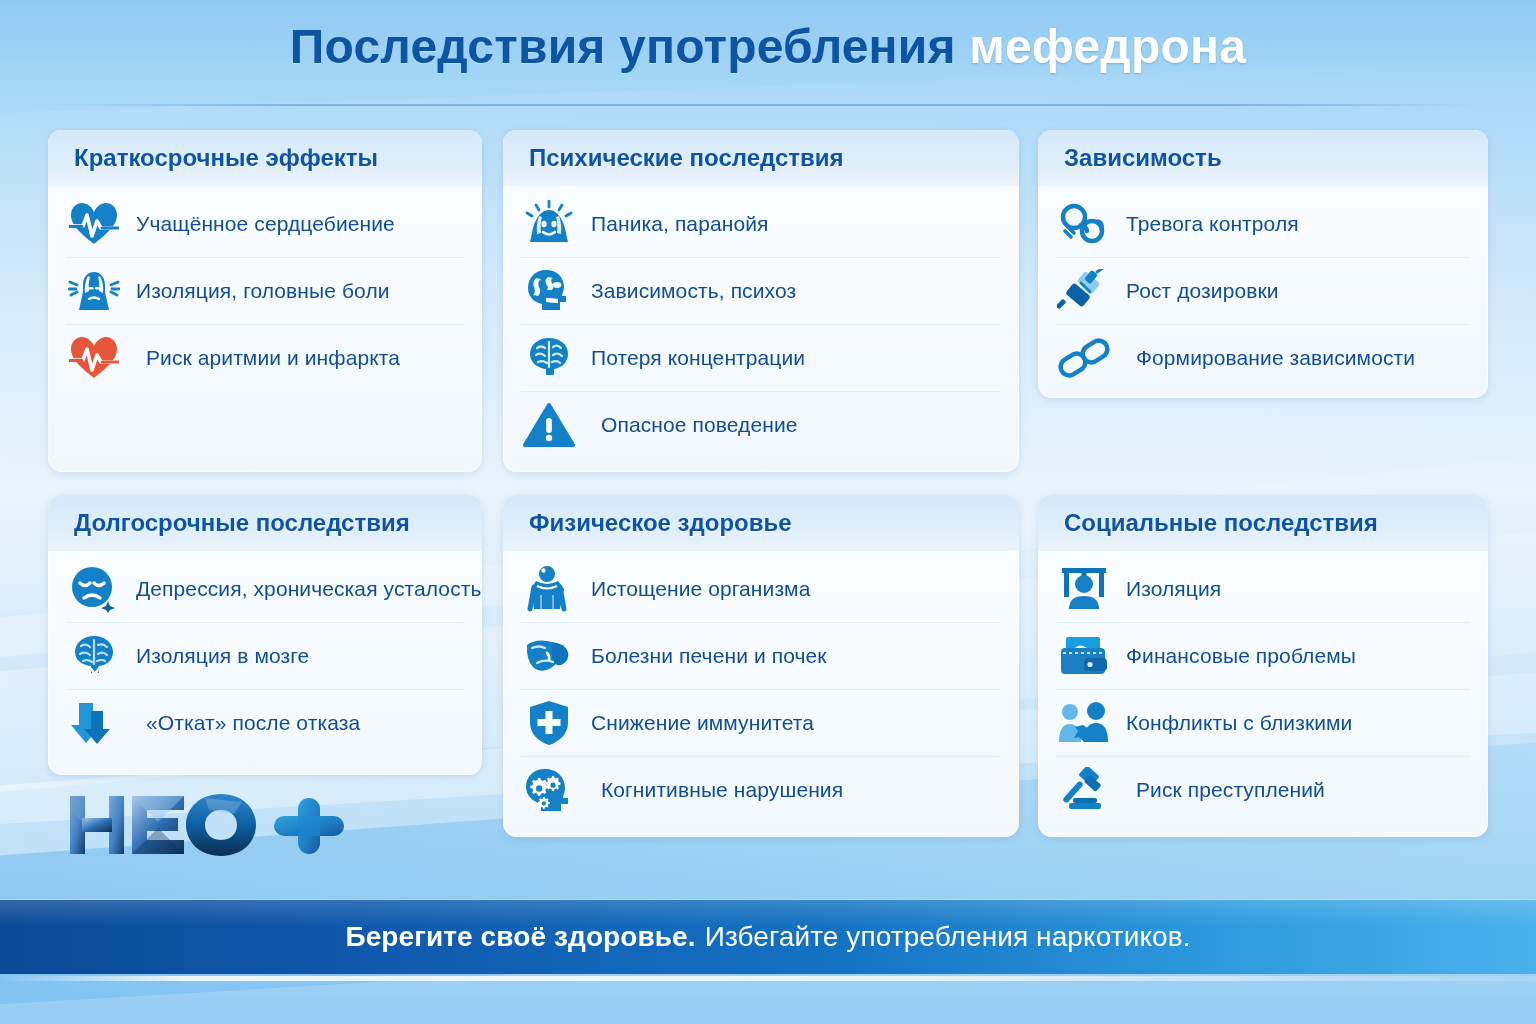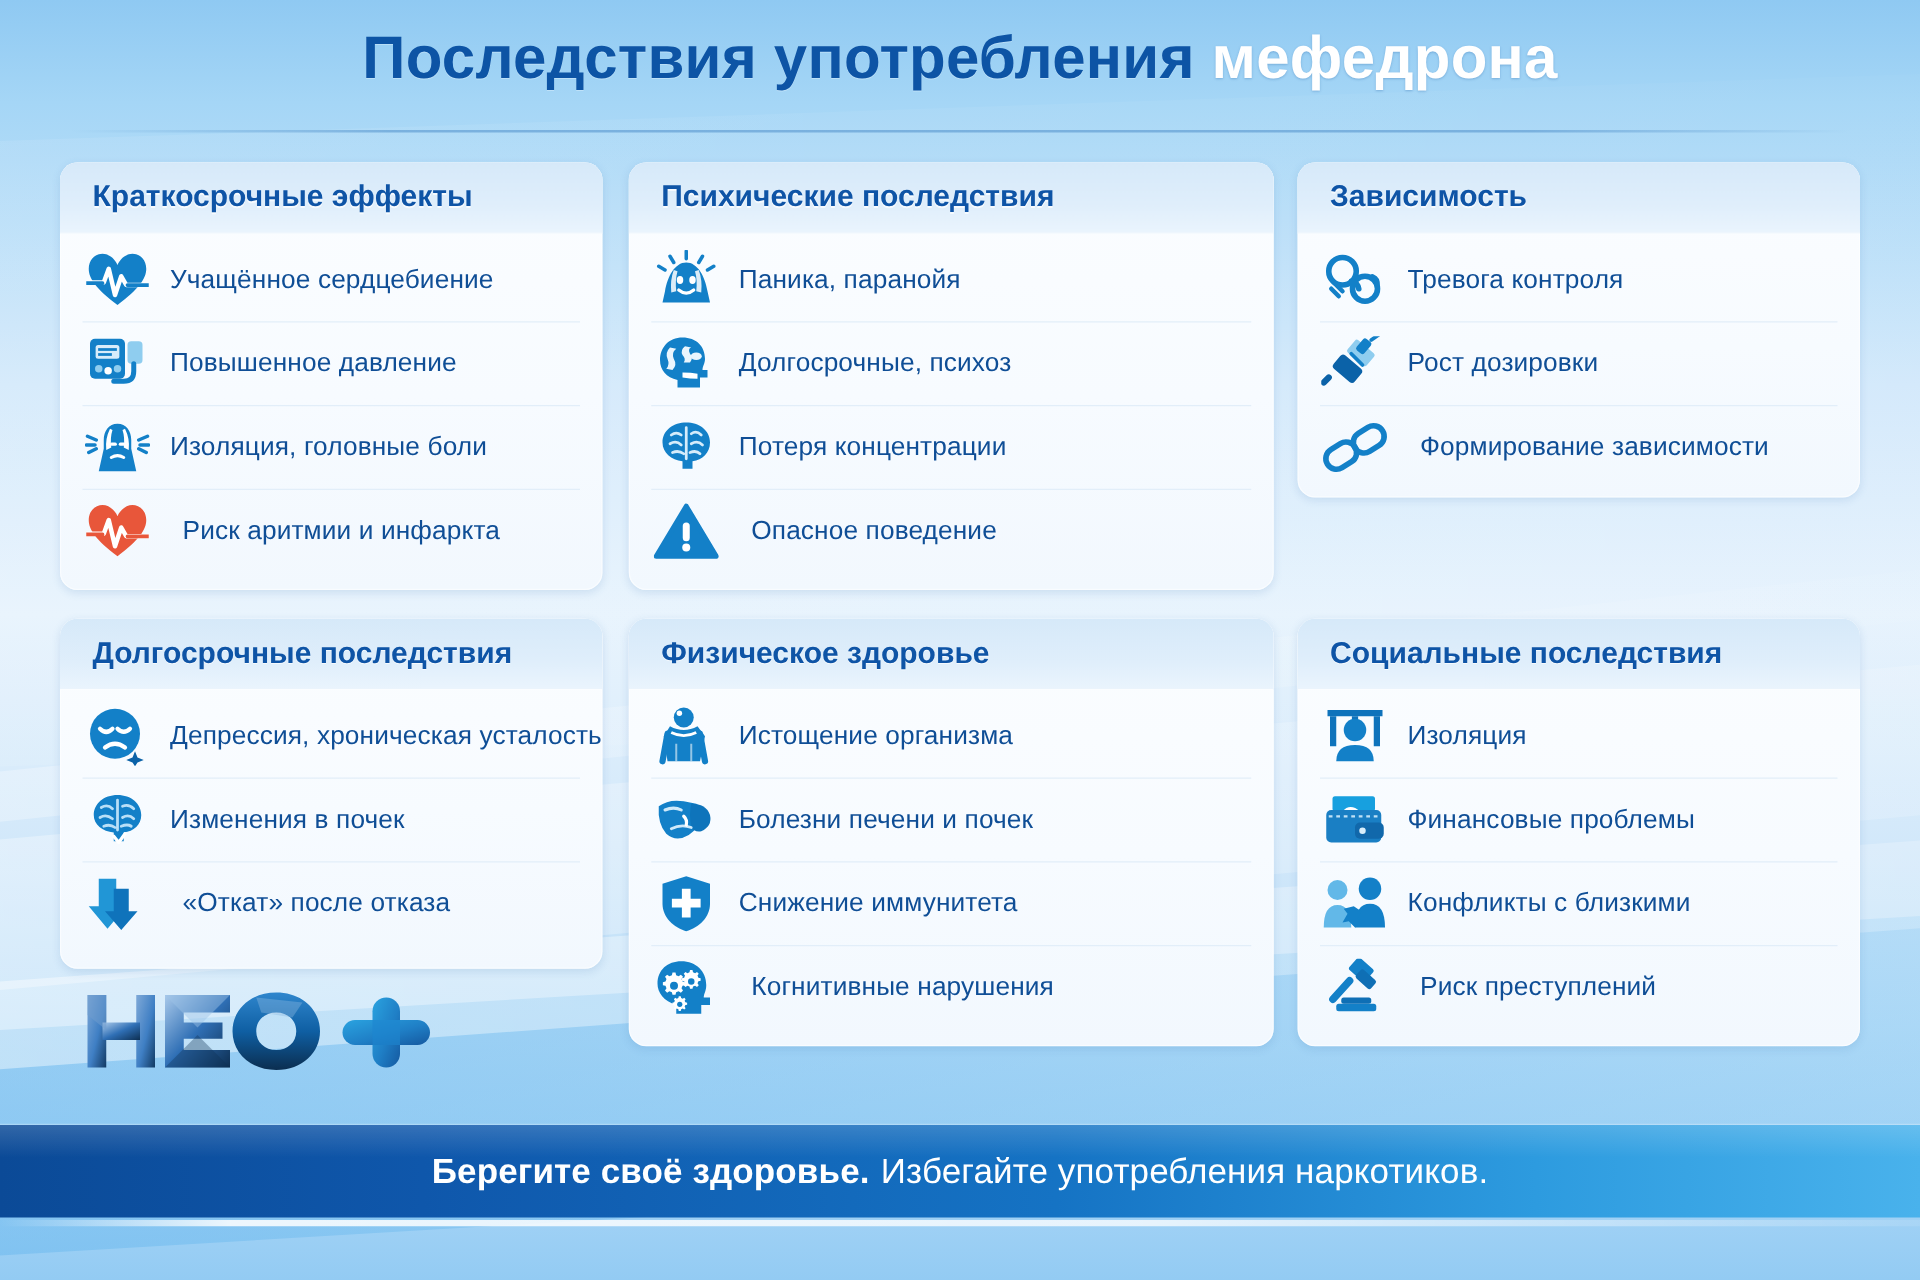--- a/index.html
+++ b/index.html
@@ -138,36 +138,20 @@
         <span class="ico">
           <svg width="50" height="46" viewBox="0 0 50 46">
             <path d="M25 43 C8 30 2 22 2 14 C2 6 8 2 13 2 C18 2 23 6 25 11 C27 6 32 2 37 2 C42 2 48 6 48 14 C48 22 42 30 25 43 Z" fill="#1380c8"></path>
             <path d="M0 25 L14 25 L18 14 L23 35 L28 20 L32 27 L50 27" fill="none" stroke="#ffffff" stroke-width="3.6" stroke-linejoin="round" stroke-linecap="round"></path>
             <path d="M0 25.5 L13 25.5 M33 27 L50 27" stroke="#1380c8" stroke-width="3" stroke-linecap="round"></path>
           </svg>
         </span>
         <span class="lbl">Учащённое сердцебиение</span>
       </div>
 
-      <div class="row">
-        <span class="ico">
-          <svg width="50" height="48" viewBox="0 0 50 48">
-            <rect x="3" y="4" width="28" height="32" rx="4" fill="#1380c8"></rect>
-            <rect x="7.5" y="9" width="19" height="11" rx="2" fill="#d8ecfa"></rect>
-            <rect x="9.5" y="11.5" width="15" height="2.2" fill="#1380c8"></rect>
-            <rect x="9.5" y="15.5" width="11" height="2.2" fill="#1380c8"></rect>
-            <circle cx="10" cy="28" r="3" fill="#8fcdef"></circle>
-            <circle cx="17.5" cy="29.5" r="3" fill="#ffffff"></circle>
-            <circle cx="25" cy="28" r="3" fill="#8fcdef"></circle>
-            <rect x="33" y="6" width="12" height="18" rx="3" fill="#8fcdef"></rect>
-            <path d="M38 24 L38 30 Q38 38 30 38 L22 38" fill="none" stroke="#1380c8" stroke-width="4" stroke-linecap="round"></path>
-          </svg>
-        </span>
-        <span class="lbl">Повышенное давление</span>
-      </div>
 
       <div class="row">
         <span class="ico">
           <svg width="52" height="46" viewBox="0 0 52 46">
             <path d="M26 4 C33 4 37 10 37 17 L37 24 L41 42 L11 42 L15 24 L15 17 C15 10 19 4 26 4 Z" fill="#1380c8"></path>
             <path d="M20 8 Q16 16 17 25 L21 23 Q20 15 22 9 Z" fill="#ffffff"></path>
             <path d="M32 8 Q36 16 35 25 L31 23 Q32 15 30 9 Z" fill="#ffffff"></path>
             <rect x="20" y="19" width="5.5" height="2.6" rx="1.3" fill="#ffffff"></rect>
             <rect x="27" y="19" width="5.5" height="2.6" rx="1.3" fill="#ffffff"></rect>
             <path d="M21 31 Q26 28 31 31" stroke="#ffffff" stroke-width="2.4" fill="none" stroke-linecap="round"></path>
@@ -216,21 +200,21 @@
       <div class="row">
         <span class="ico">
           <svg width="50" height="46" viewBox="0 0 50 46">
             <path d="M22 2 C33 2 40 9 40 19 C40 23 38 25 38 28 L42 28 L42 34 L36 34 L36 42 L18 42 L18 36 C9 34 4 28 4 20 C4 10 11 2 22 2 Z" fill="#1380c8"></path>
             <path d="M12 10 Q8 14 10 19 Q12 24 9 27 L14 28 Q18 24 15 19 Q13 14 17 11 Z" fill="#eaf5fd"></path>
             <path d="M24 9 Q20 12 22 16 Q25 19 23 22 L28 22 Q31 18 28 15 Q26 11 29 10 Z" fill="#eaf5fd"></path>
             <ellipse cx="33" cy="17" rx="4.4" ry="3" fill="#eaf5fd"></ellipse>
             <path d="M22 30 Q29 30 34 31 L34 35 Q28 35 22 34 Z" fill="#ffffff"></path>
           </svg>
         </span>
-        <span class="lbl">Долгосрочные, психоз</span>
+        <span class="lbl">Зависимость, психоз</span>
       </div>
 
       <div class="row">
         <span class="ico">
           <svg width="50" height="46" viewBox="0 0 50 46">
             <path d="M25 3 C35 3 44 9 44 19 C44 27 38 33 30 34 L30 40 L22 40 L22 34 C13 33 6 27 6 19 C6 9 15 3 25 3 Z" fill="#1380c8"></path>
             <path d="M13 13 Q17 10 21 13 M12 20 Q17 17 21 21 M14 27 Q19 25 23 28 M29 12 Q33 9 37 13 M29 20 Q34 17 38 21 M28 27 Q33 25 36 28 M25 7 L25 32" stroke="#d5ecfb" stroke-width="2.2" fill="none" stroke-linecap="round"></path>
           </svg>
         </span>
         <span class="lbl">Потеря концентрации</span>
@@ -316,21 +300,21 @@
       </div>
 
       <div class="row">
         <span class="ico">
           <svg width="50" height="46" viewBox="0 0 50 46">
             <path d="M25 3 C36 3 44 10 44 19 C44 27 38 32 30 33 L30 40 L22 40 L22 33 C13 32 6 27 6 19 C6 10 14 3 25 3 Z" fill="#1380c8"></path>
             <path d="M12 13 Q17 10 21 14 M11 21 Q16 18 21 22 M14 28 Q19 26 23 29 M29 12 Q34 10 38 14 M29 21 Q34 18 38 22 M28 28 Q33 26 36 28 M25 7 L25 31" stroke="#b9dff7" stroke-width="2.2" fill="none" stroke-linecap="round"></path>
             <path d="M22 36 L26 41 L31 34" stroke="#ffffff" stroke-width="2.6" fill="none" stroke-linecap="round" stroke-linejoin="round"></path>
           </svg>
         </span>
-        <span class="lbl">Изменения в почек</span>
+        <span class="lbl">Изоляция в мозге</span>
       </div>
 
       <div class="row">
         <span class="ico">
           <svg width="50" height="48" viewBox="0 0 50 48">
             <path d="M6 4 L20 4 L20 26 L28 26 L13 44 L-2 26 L6 26 Z" fill="#2196d6" transform="translate(4,0)"></path>
             <path d="M22 12 L34 12 L34 30 L41 30 L28 45 L15 30 L22 30 Z" fill="#0f73bb"></path>
           </svg>
         </span>
         <span class="lbl">«Откат» после отказа</span>

